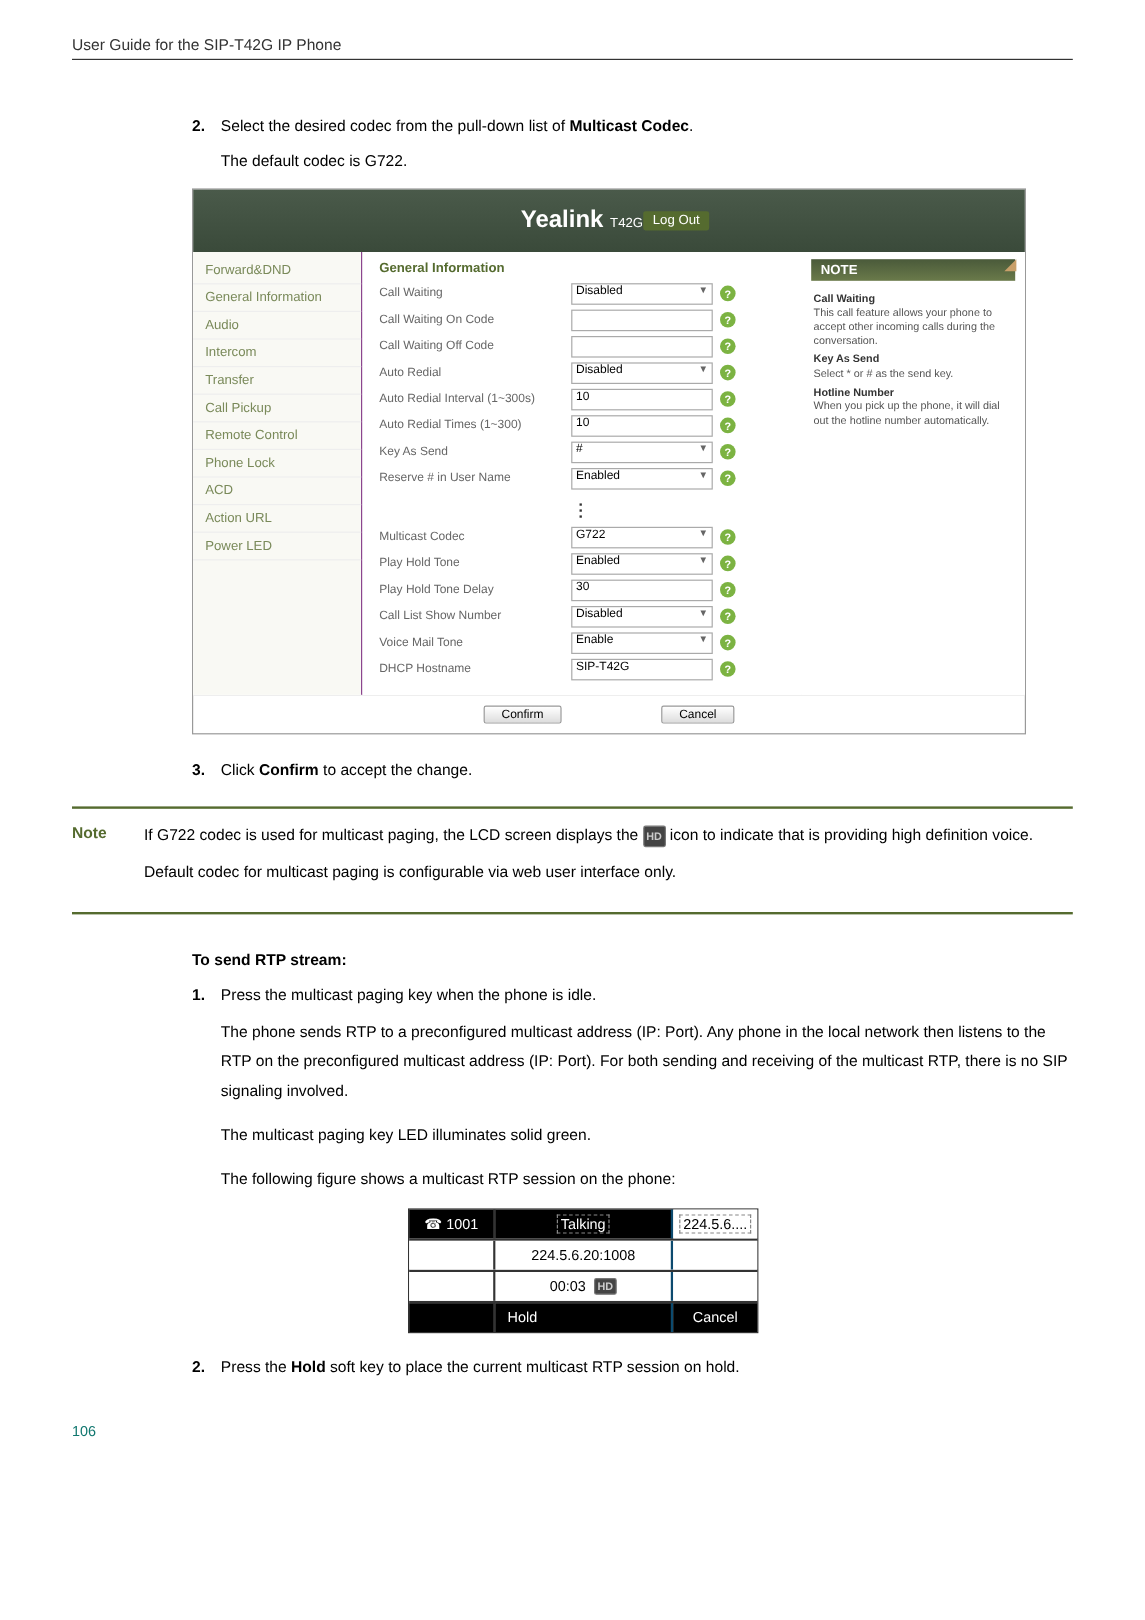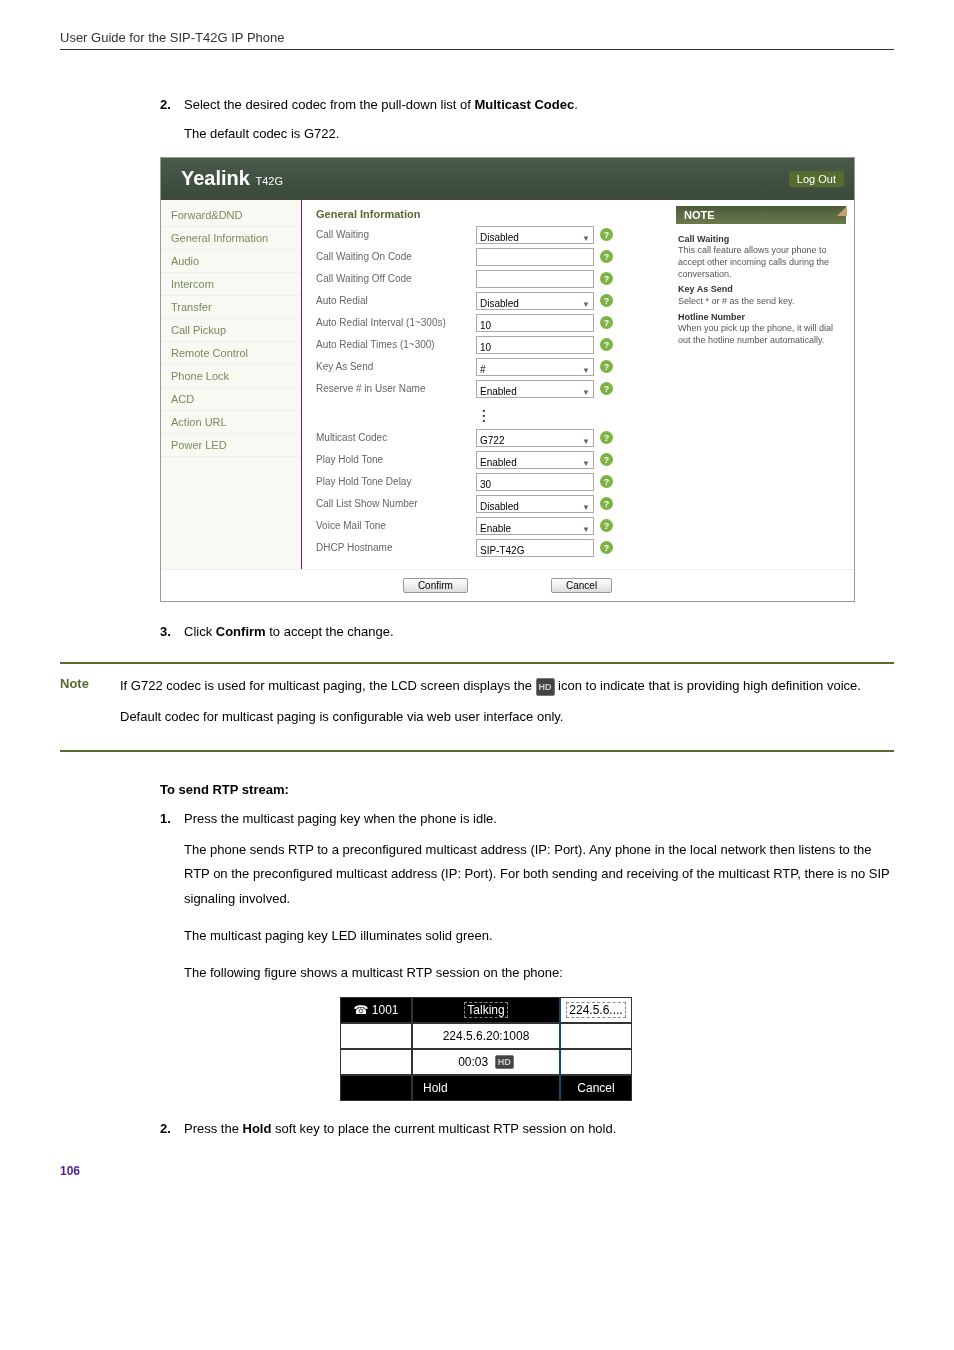--- a/index.html
+++ b/index.html
@@ -46,23 +46,23 @@
   .screenshot {
     margin: 10px 0 20px 100px;
     width: 693px;
     border: 1px solid #999;
     font-size: 11px;
   }
   .ss-top {
     background: linear-gradient(#4a5a4a, #3a4a3a);
     color: #fff;
     display: flex;
-    justify-content: space-between;
-    align-items: center;
-    height: 42px;
+    justify-content: center;
+    align-items: center;
+    height: 52px;
     padding: 0 10px;
   }
   .ss-logo {
     font-size: 20px;
     font-weight: bold;
     padding-left: 10px;
   }
   .ss-logo-sub { font-size: 11px; font-weight: normal; }
   .ss-logout {
     background: #556b2f;
@@ -124,21 +124,21 @@
   }
   .ss-label { width: 160px; color: #666; font-size: 10px; }
   .ss-field {
     width: 110px;
     height: 16px;
     border: 1px solid #aaa;
     background: #fff;
     font-size: 10px;
     padding: 0 3px;
     display: flex;
-    align-items: flex-end;
+    align-items: flex-start;
     justify-content: space-between;
   }
   .ss-field .arrow { font-size: 8px; color: #666; }
   .ss-q {
     width: 13px; height: 13px;
     background: #7cb342;
     color: #fff;
     border-radius: 50%;
     display: inline-flex;
     align-items: center;
@@ -280,23 +280,22 @@
     text-align: center;
     height: 100%;
     display: flex;
     align-items: center;
     justify-content: center;
   }
   .phone-black { background: #000; color: #fff; }
   .phone-border-b { border-bottom: 2px solid #333; }
   .page-num {
     font-size: 12px;
-    color: #4c1d95;
-    margin-top: 24px;
-    font-weight: bold;
+    color: #0f766e;
+    margin-top: 36px;
   }
   .dotted-sel {
     border: 1px dashed #888;
     padding: 0 2px;
   }
 </style>
 </head>
 <body>
 
 <div class="page">

